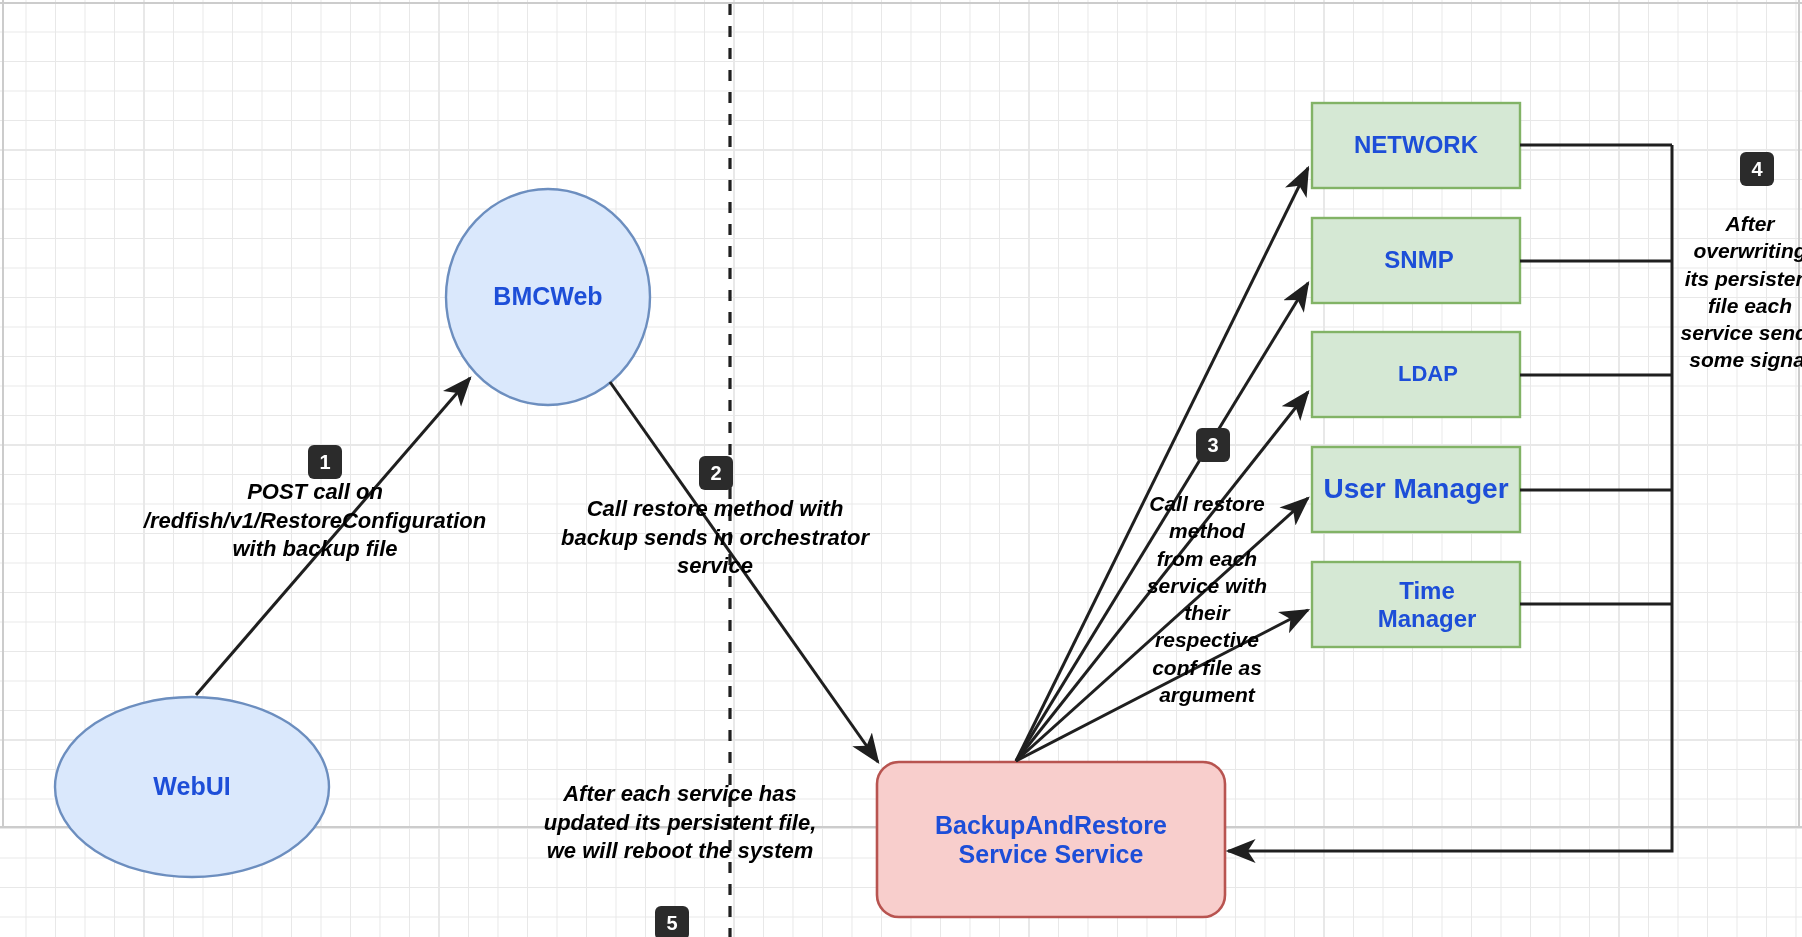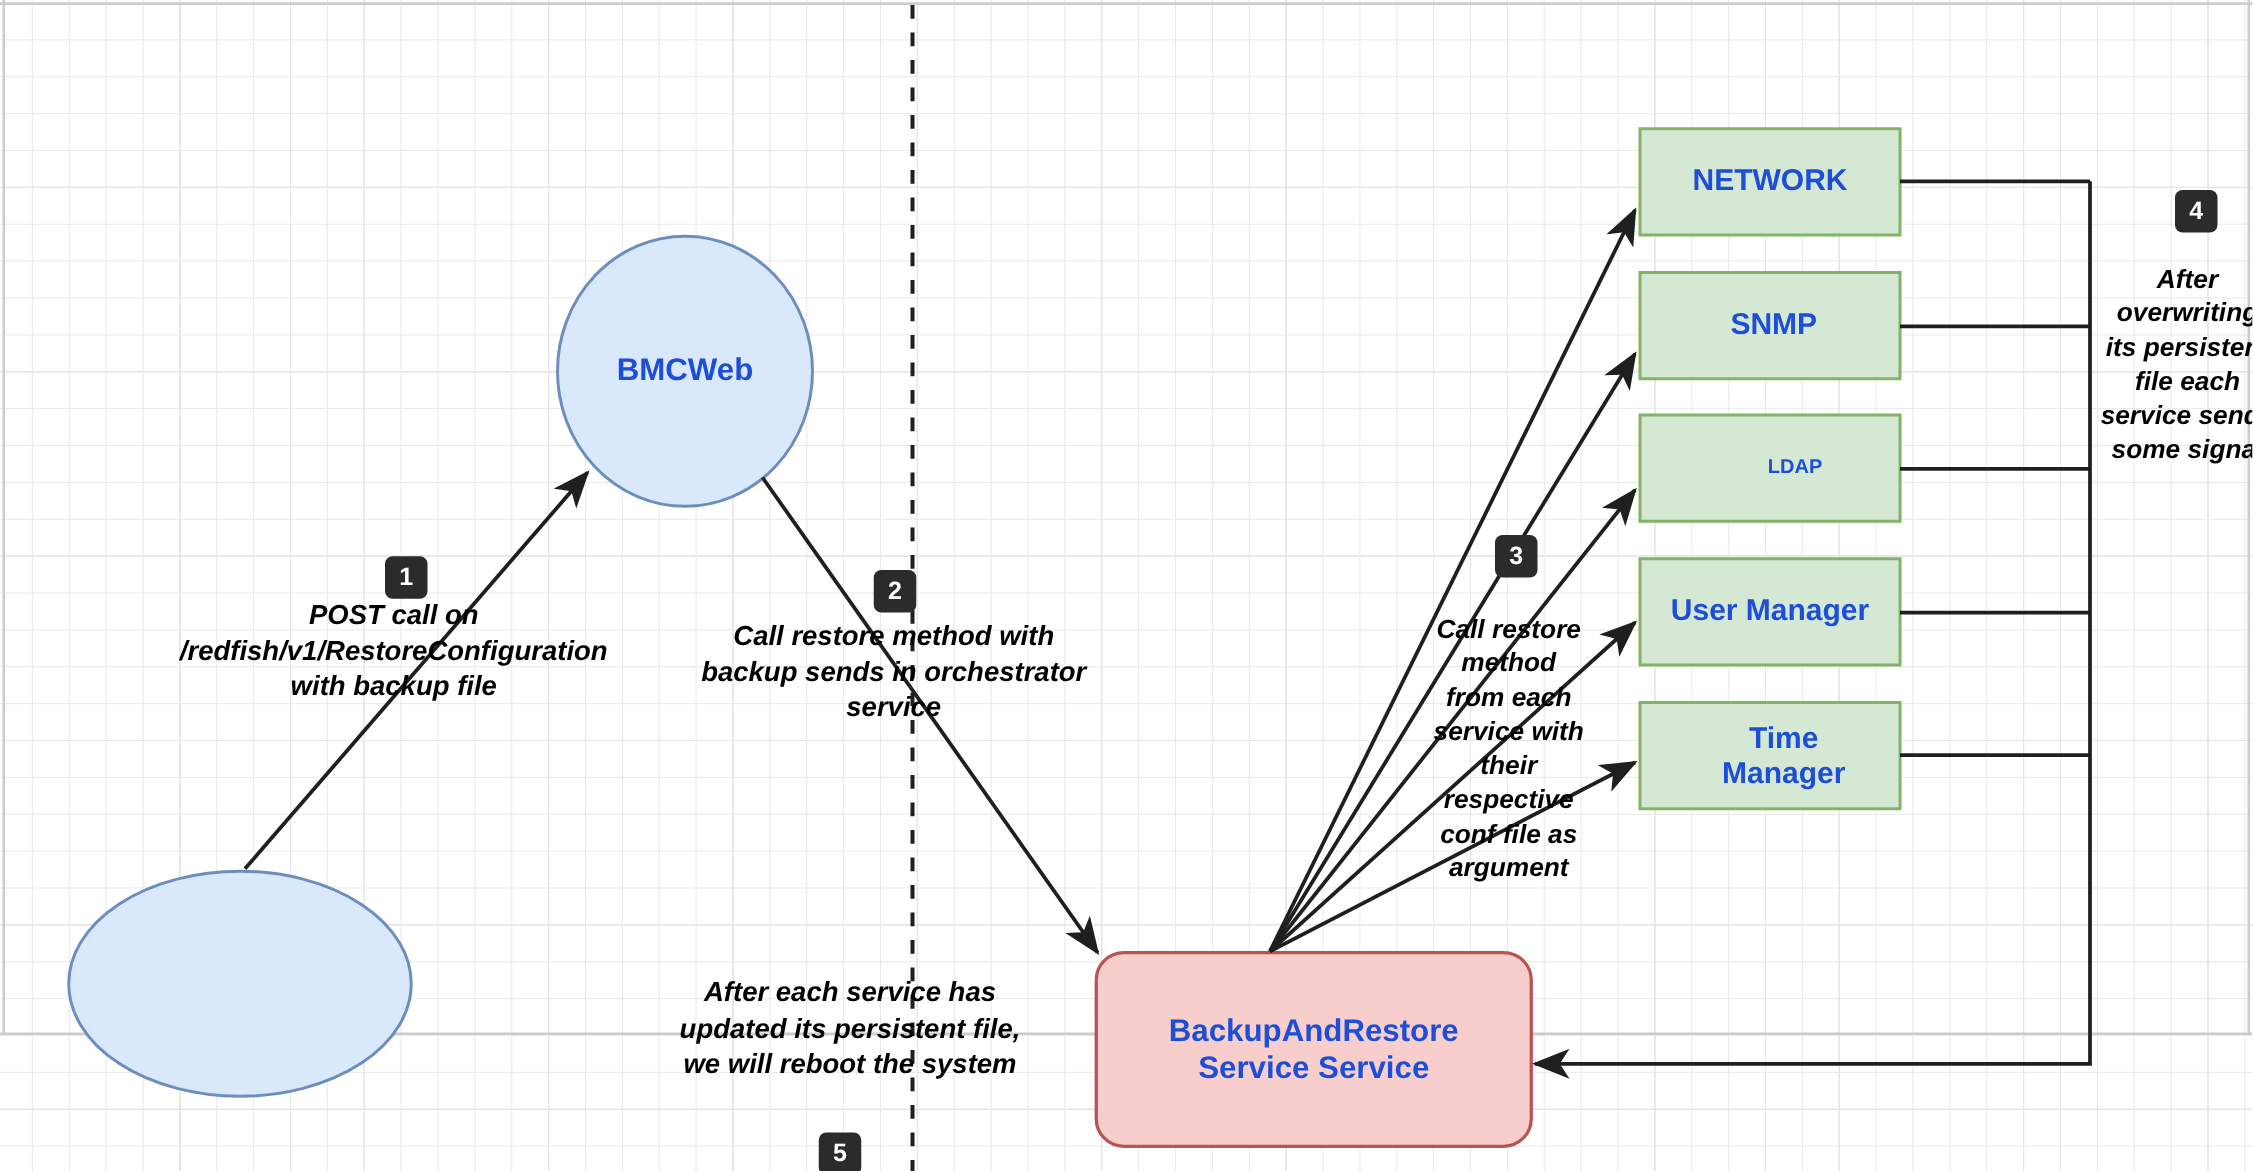--- a/index.html
+++ b/index.html
@@ -125,30 +125,31 @@
     <line x1="1016" y1="761" x2="1308" y2="610" stroke="#1f1f1f" stroke-width="3" marker-end="url(#arrowhead)"></line>
 
     <path d="M1520,145 L1672,145" fill="none" stroke="#1f1f1f" stroke-width="3"></path>
     <path d="M1520,261 L1672,261" fill="none" stroke="#1f1f1f" stroke-width="3"></path>
     <path d="M1520,375 L1672,375" fill="none" stroke="#1f1f1f" stroke-width="3"></path>
     <path d="M1520,490 L1672,490" fill="none" stroke="#1f1f1f" stroke-width="3"></path>
     <path d="M1520,604 L1672,604" fill="none" stroke="#1f1f1f" stroke-width="3"></path>
     <path d="M1672,145 L1672,851 L1228,851" fill="none" stroke="#1f1f1f" stroke-width="3" marker-end="url(#arrowhead)"></path>
   </svg>
 
+  <div class="node-label" style="left:55px; top:762px; width:274px; height:50px; font-size:25px;">WebUI</div>
 
   <div class="node-label" style="left:446px; top:272px; width:204px; height:50px; font-size:25px;">BMCWeb</div>
 
   <div class="node-label" style="left:877px; top:802px; width:348px; height:76px; font-size:25px; white-space:pre-line;">BackupAndRestore
 Service Service</div>
 
   <div class="node-label" style="left:1312px; top:125px; width:208px; height:40px; font-size:24px;">NETWORK</div>
   <div class="node-label" style="left:1312px; top:240px; width:214px; height:40px; font-size:24px;">SNMP</div>
-  <div class="node-label" style="left:1312px; top:354px; width:248px; height:40px; font-size:16px;">LDAP</div>
-  <div class="node-label" style="left:1312px; top:469px; width:208px; height:40px; font-size:24px;">User Manager</div>
+  <div class="node-label" style="left:1312px; top:354px; width:208px; height:40px; font-size:22px;padding-left:12px;">LDAP</div>
+  <div class="node-label" style="left:1312px; top:469px; width:208px; height:40px; font-size:28px;">User Manager</div>
   <div class="node-label" style="left:1312px; top:571px; width:230px; height:68px; font-size:24px; white-space:pre-line;">Time
 Manager</div>
 
   <div class="step-badge" style="left:308px; top:445px;">1</div>
   <div class="step-badge" style="left:699px; top:456px;">2</div>
   <div class="step-badge" style="left:1196px; top:428px;">3</div>
   <div class="step-badge" style="left:1740px; top:152px;">4</div>
   <div class="step-badge" style="left:655px; top:906px;">5</div>
 
   <div class="annot" style="left:120px; top:478px; width:390px; font-size:22px;">POST call on

